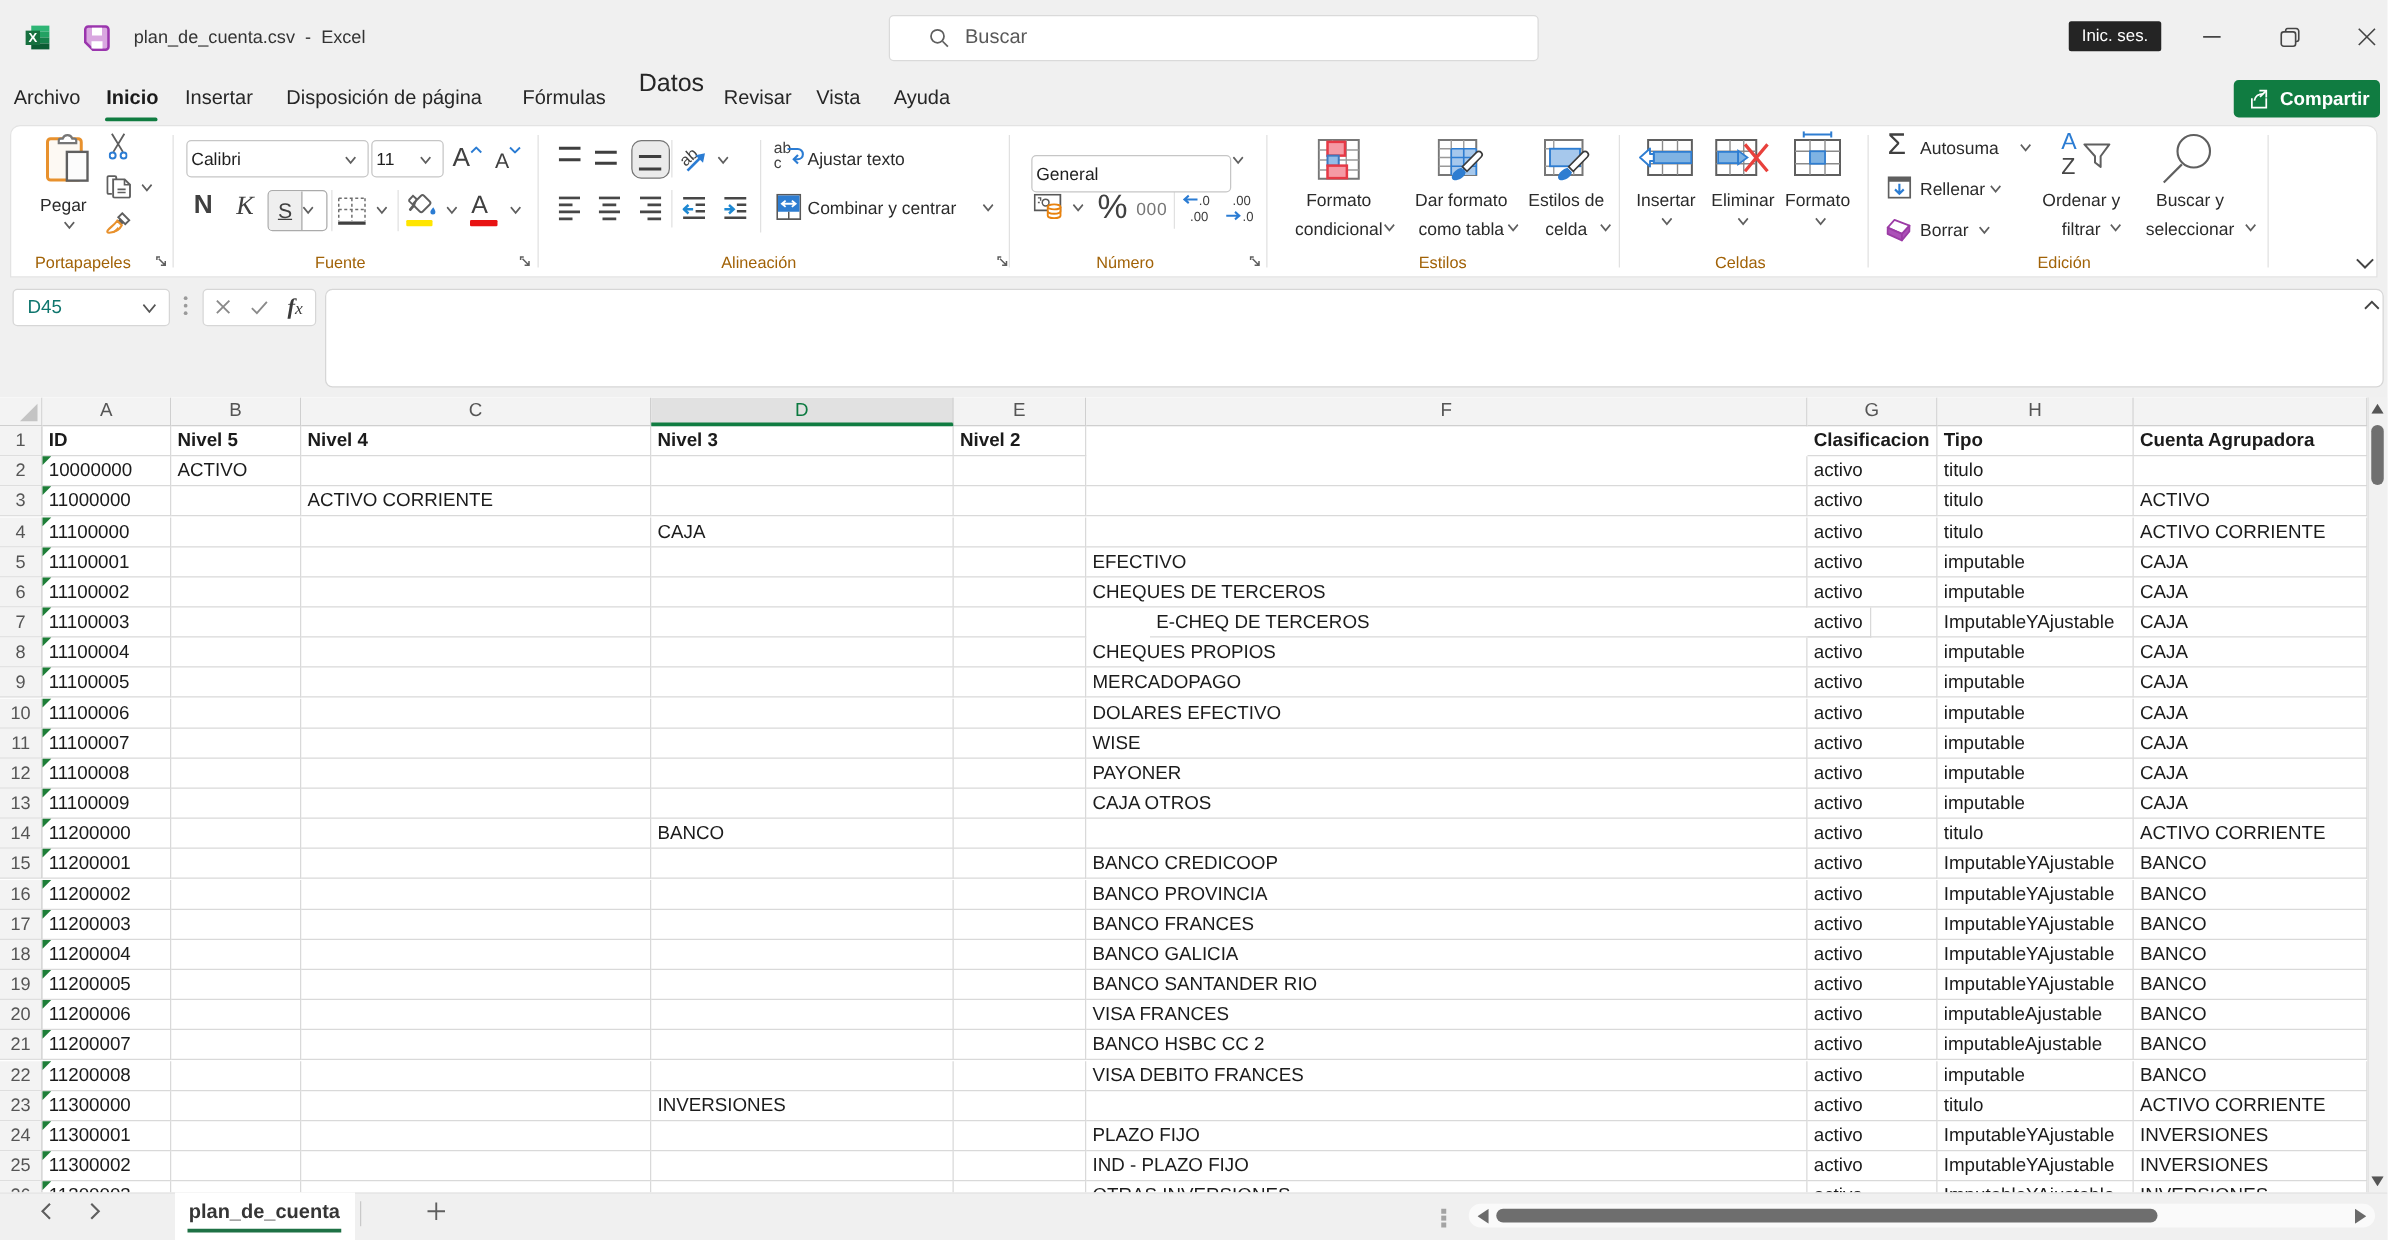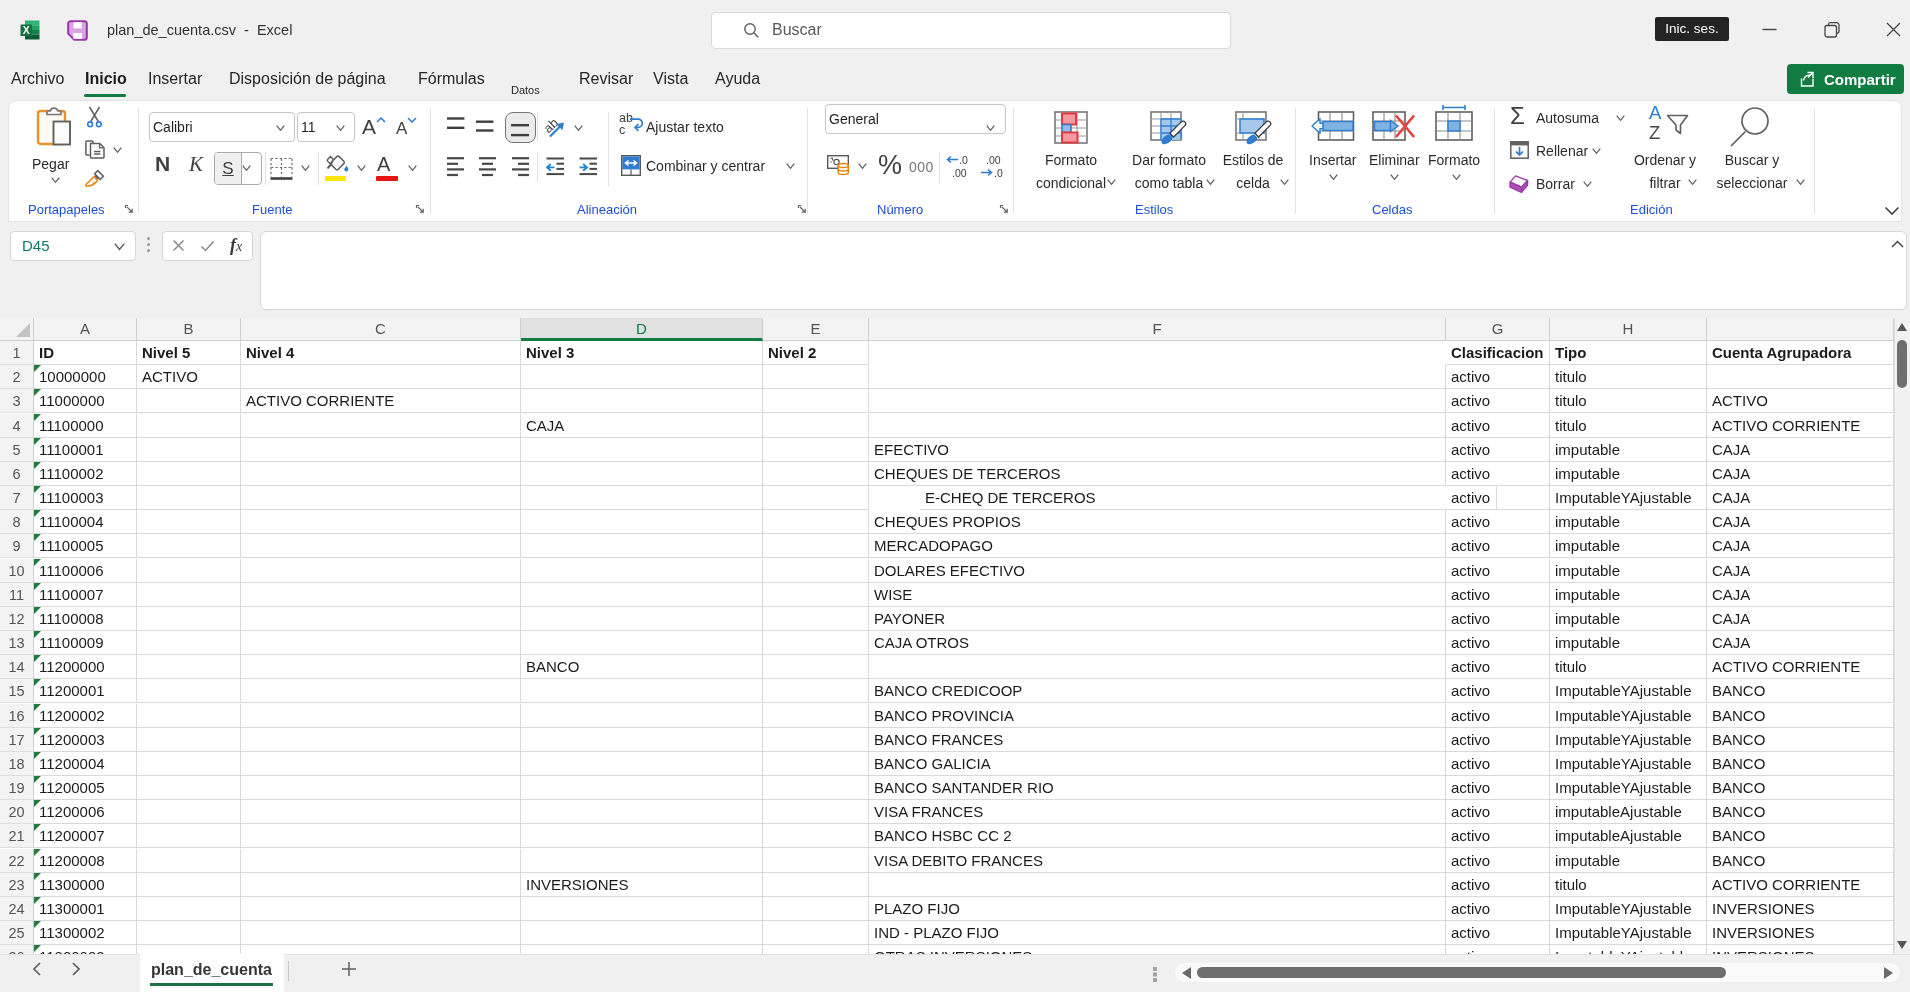--- a/index.html
+++ b/index.html
@@ -1,21 +1,21 @@
 <!DOCTYPE html>
 <html><head><meta charset="utf-8">
 <style>
 *{margin:0;padding:0;box-sizing:border-box}
 html,body{width:1910px;height:992px;overflow:hidden}
 body{background:#f0f0f0;font-family:"Liberation Sans",sans-serif;position:relative;color:#262626}
 .a{position:absolute}
 .combo{position:absolute;background:#fff;border:1px solid #c6c6c6;border-radius:4px;font-size:14px;color:#1f1f1f}
 .combo span{position:absolute;left:3px;top:6px}
 .chev{position:absolute}
-.glabel{position:absolute;font-size:13px;color:#1d4ed8;white-space:nowrap}
+.glabel{position:absolute;font-size:13px;color:#a16207;white-space:nowrap}
 .rtxt{position:absolute;font-size:14px;color:#2b2b2b;white-space:nowrap}
 .big2{position:absolute;font-size:14px;color:#2b2b2b;text-align:center;line-height:22.5px;white-space:nowrap}
 .sep{position:absolute;width:1px;background:#e1e1e1}
 .grid{position:absolute;left:0;top:318px;width:1894px;height:636px;background:#fff;overflow:hidden}
 .gh{position:absolute;top:0;height:23px;background:#f3f3f3;border-right:1px solid #cfcfcf;border-bottom:1px solid #cfcfcf;font-size:15px;color:#555;text-align:center;line-height:22px}
 .grow{position:absolute;left:0;width:1894px;height:24.167px}
 .rn{position:absolute;left:0;top:0;width:34px;height:100%;background:#f3f3f3;border-right:1px solid #cfcfcf;border-bottom:1px solid #dedede;font-size:14.5px;color:#555;text-align:center;line-height:24px}
 .c{position:absolute;top:0;height:100%;border-right:1px solid #d9d9d9;border-bottom:1px solid #d9d9d9;font-size:15px;color:#1b1b1b;line-height:24px;padding-left:5px;white-space:nowrap}
 .tri{position:absolute;left:0;top:0;width:0;height:0;border-top:7px solid #1e7e38;border-right:7px solid transparent}
 .hdr1 .c{font-weight:700}
@@ -52,21 +52,21 @@
 </svg>
 <svg class="a" style="left:1886px;top:22px" width="15" height="15" viewBox="0 0 15 15">
  <path d="M1 1 L14 14 M14 1 L1 14" stroke="#454545" stroke-width="1.3"></path>
 </svg>
 
 <div class="a" style="left:11px;top:70px;font-size:16px;white-space:nowrap">Archivo</div>
 <div class="a" style="left:85px;top:70px;font-size:16px;font-weight:600;color:#1b1b1b;white-space:nowrap">Inicio</div>
 <div class="a" style="left:148px;top:70px;font-size:16px;white-space:nowrap">Insertar</div>
 <div class="a" style="left:229px;top:70px;font-size:16px;white-space:nowrap">Disposición de página</div>
 <div class="a" style="left:418px;top:70px;font-size:16px;white-space:nowrap">Fórmulas</div>
-<div class="a" style="left:511px;top:84px;font-size:11px;white-space:nowrap">Datos</div>
+<div class="a" style="left:511px;top:56px;font-size:20px;white-space:nowrap">Datos</div>
 <div class="a" style="left:579px;top:70px;font-size:16px;white-space:nowrap">Revisar</div>
 <div class="a" style="left:653px;top:70px;font-size:16px;white-space:nowrap">Vista</div>
 <div class="a" style="left:715px;top:70px;font-size:16px;white-space:nowrap">Ayuda</div>
 
 <div class="a" style="left:84px;top:94px;width:42px;height:3px;background:#107c41;border-radius:2px"></div>
 <div class="a" style="left:1787px;top:64px;width:117px;height:30px;background:#107c41;border-radius:4px"></div>
 <svg class="a" style="left:1799px;top:71px" width="18" height="17" viewBox="0 0 18 17">
  <path d="M2.5 7.5 v7.5 h11.5 v-7.5" fill="none" stroke="#fff" stroke-width="1.4"></path>
  <path d="M4.5 9.5 c0.5-3.5 3.5-5.5 7-5.5" fill="none" stroke="#fff" stroke-width="1.4"></path>
  <path d="M8.5 1.5 h5.5 v5.5" fill="none" stroke="#fff" stroke-width="1.4"></path>
@@ -268,21 +268,21 @@
  <rect x="0.7" y="0.7" width="18.6" height="19.6" fill="#fff" stroke="#585858" stroke-width="1.4"></rect>
  <rect x="1.4" y="1.4" width="17.2" height="13" fill="#2e7dd1"></rect>
  <path d="M5 8 H15 M7.5 5.5 L4.5 8 L7.5 10.5 M12.5 5.5 L15.5 8 L12.5 10.5" fill="none" stroke="#fff" stroke-width="1.5"></path>
  <line x1="10" y1="14.4" x2="10" y2="20.3" stroke="#585858" stroke-width="1.2"></line>
 </svg>
 <div class="rtxt" style="left:646px;top:158px">Combinar y centrar</div>
 <svg class="chev" style="left:786px;top:163px" width="9" height="7" viewBox="0 0 9 7">
     <path d="M0.7 0.7 L4.5 5.3 L8.3 0.7" fill="none" stroke="#5f5f5f" stroke-width="1.3"></path>
   </svg>
 
-<div class="combo" style="left:825px;top:104px;width:181px;height:30px">
+<div class="combo" style="left:825px;top:124px;width:160px;height:30px">
     <span>General</span>
   </div>
 <svg class="chev" style="left:986px;top:125px" width="9" height="7" viewBox="0 0 9 7">
     <path d="M0.7 0.7 L4.5 5.3 L8.3 0.7" fill="none" stroke="#5f5f5f" stroke-width="1.3"></path>
   </svg>
 
 <svg class="a" style="left:827px;top:155px" width="24" height="23" viewBox="0 0 24 23">
  <rect x="0.7" y="0.7" width="20.6" height="12.6" fill="#fff" stroke="#585858" stroke-width="1.4"></rect>
  <path d="M3.3 3.3 h2.2 v2.2 M3.3 7 h1.5" stroke="#585858" stroke-width="1.1" fill="none"></path>
  <circle cx="9.5" cy="7" r="2.7" fill="none" stroke="#585858" stroke-width="1.2"></circle>

